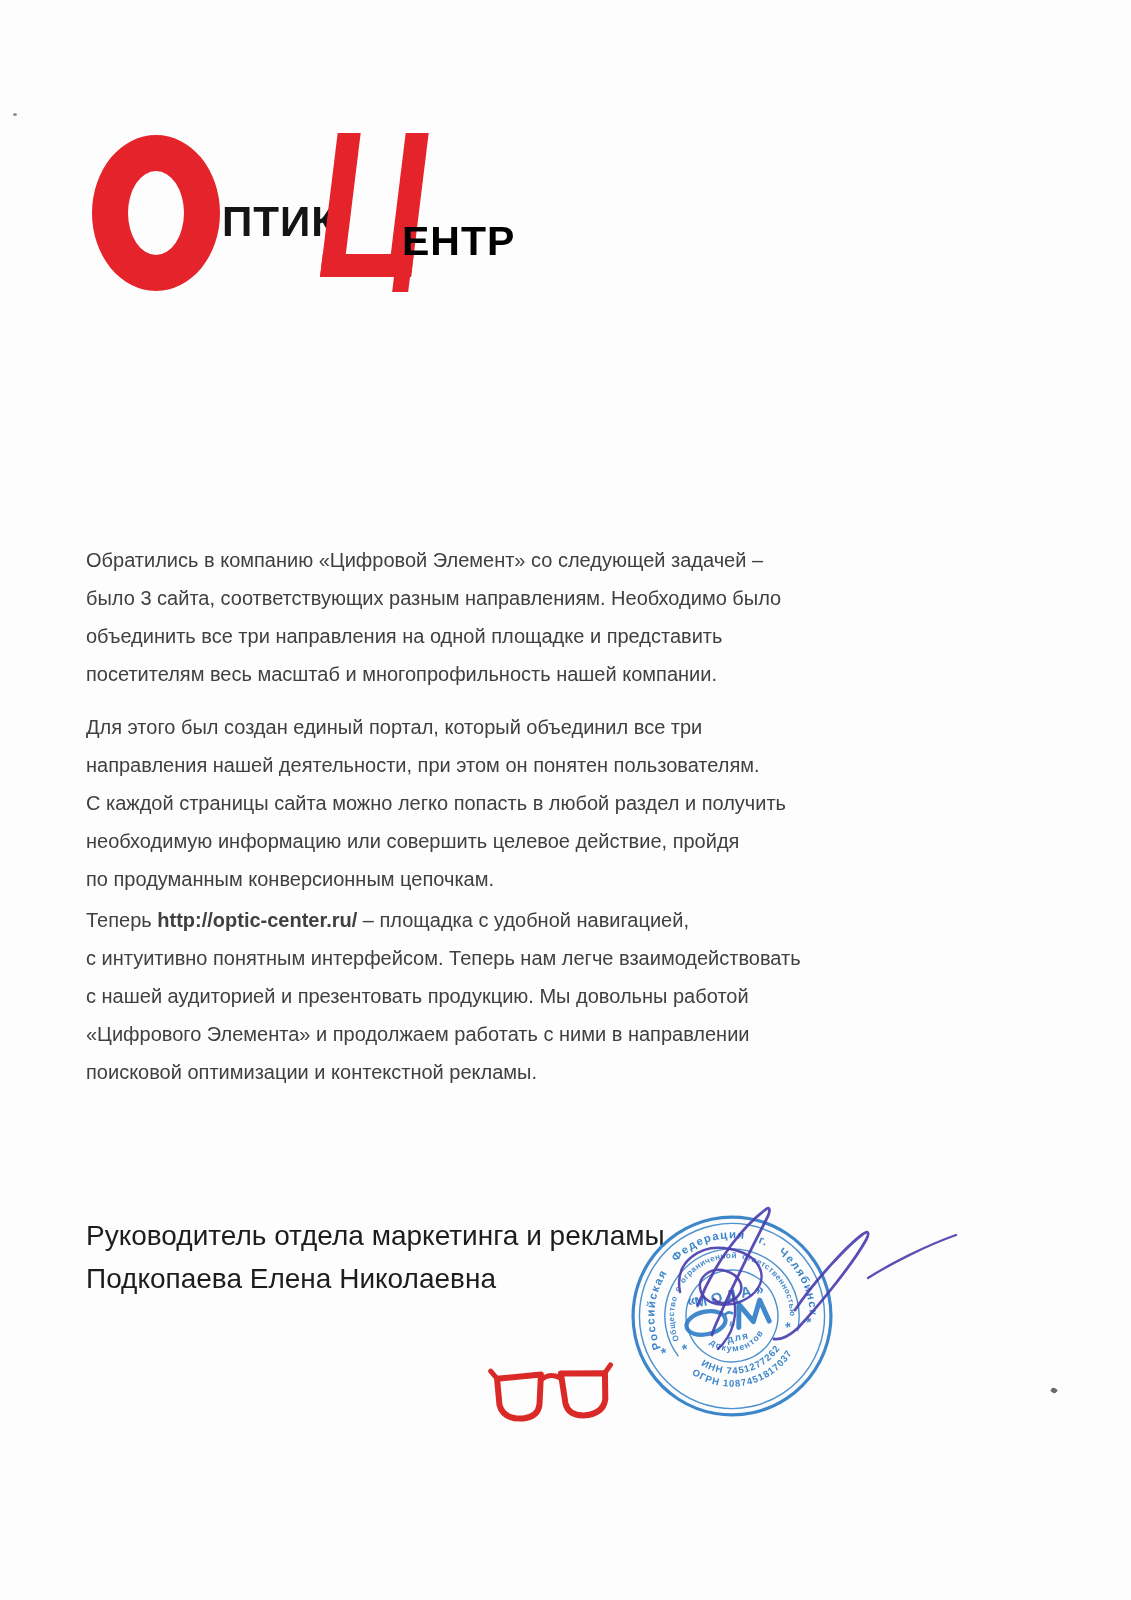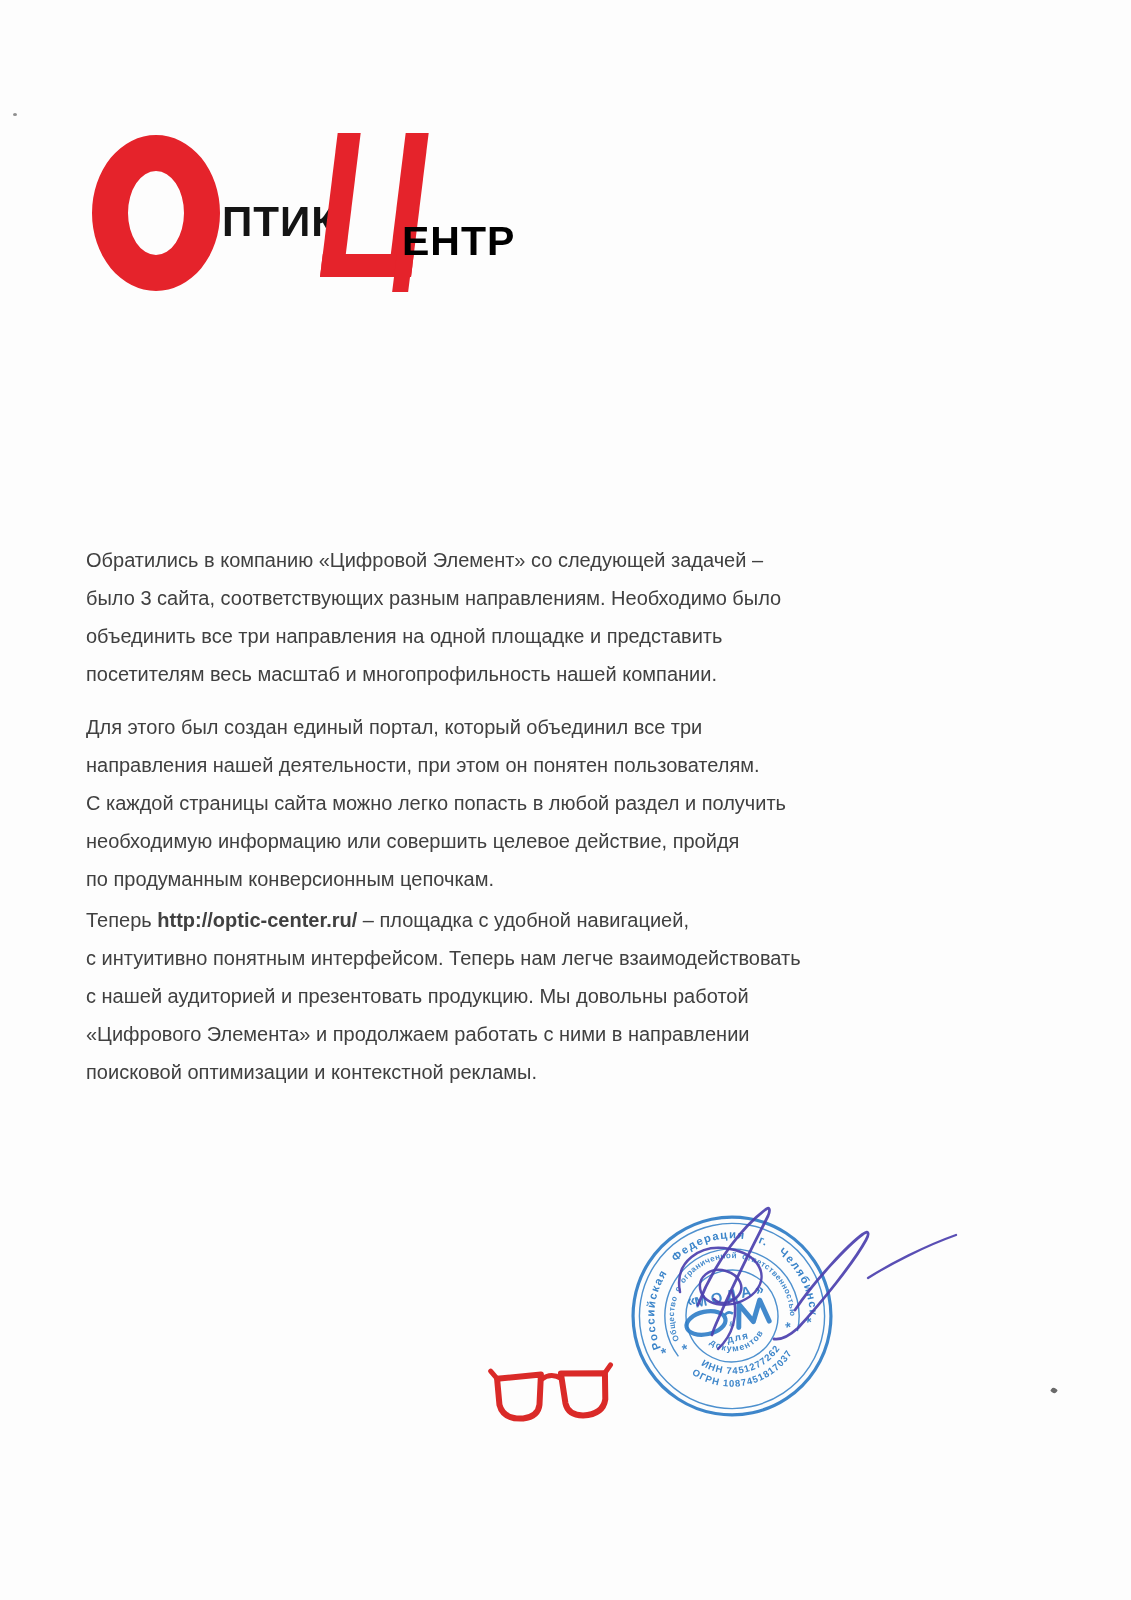--- a/index.html
+++ b/index.html
@@ -107,20 +107,24 @@
 направления нашей деятельности, при этом он понятен пользователям.
 С каждой страницы сайта можно легко попасть в любой раздел и получить
 необходимую информацию или совершить целевое действие, пройдя
 по продуманным конверсионным цепочкам.</p>
   <p class="para p3"><span>Теперь </span><b>http://optic-center.ru/</b><span> – площадка с удобной навигацией,
 с интуитивно понятным интерфейсом. Теперь нам легче взаимодействовать
 с нашей аудиторией и презентовать продукцию. Мы довольны работой
 «Цифрового Элемента» и продолжаем работать с ними в направлении
 поисковой оптимизации и контекстной рекламы.</span></p>
 
+  <div class="signoff">
+    <div>Руководитель отдела маркетинга и рекламы</div>
+    <div>Подкопаева Елена Николаевна</div>
+  </div>
 
   <svg class="stamp" viewBox="0 0 300 300" aria-hidden="true">
     <g transform="rotate(-12 150 150)">
       <circle cx="150" cy="150" r="140" fill="none" stroke="#2e7cc6" stroke-width="4.5" opacity="0.92"></circle>
       <circle cx="150" cy="150" r="131" fill="none" stroke="#2e7cc6" stroke-width="2" opacity="0.85"></circle>
       <path id="arcOuter" d="M 42.4 172.9 A 110 110 0 1 1 257.6 172.9" fill="none"></path>
       <text class="t-outer"><textPath href="#arcOuter" startOffset="50%" text-anchor="middle">Российская Федерация г. Челябинск</textPath></text>
       <path d="M 63.9 190.2 A 95 95 0 1 1 236.1 190.2" fill="none" stroke="#2e7cc6" stroke-width="2" opacity="0.85"></path>
       <path id="arcInner" d="M 69.8 167.1 A 82 82 0 1 1 230.2 167.1" fill="none"></path>
       <text class="t-inner"><textPath href="#arcInner" startOffset="50%" text-anchor="middle">Общество с ограниченной ответственностью</textPath></text>

